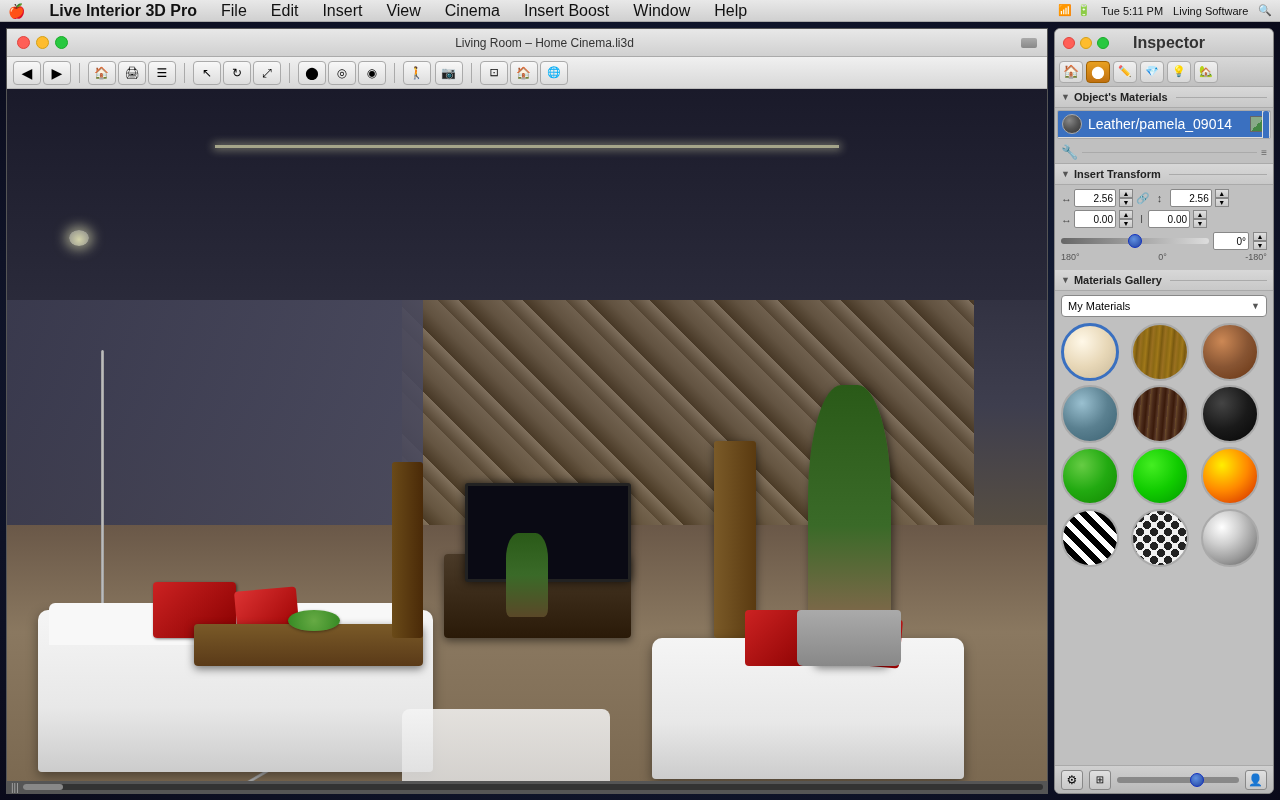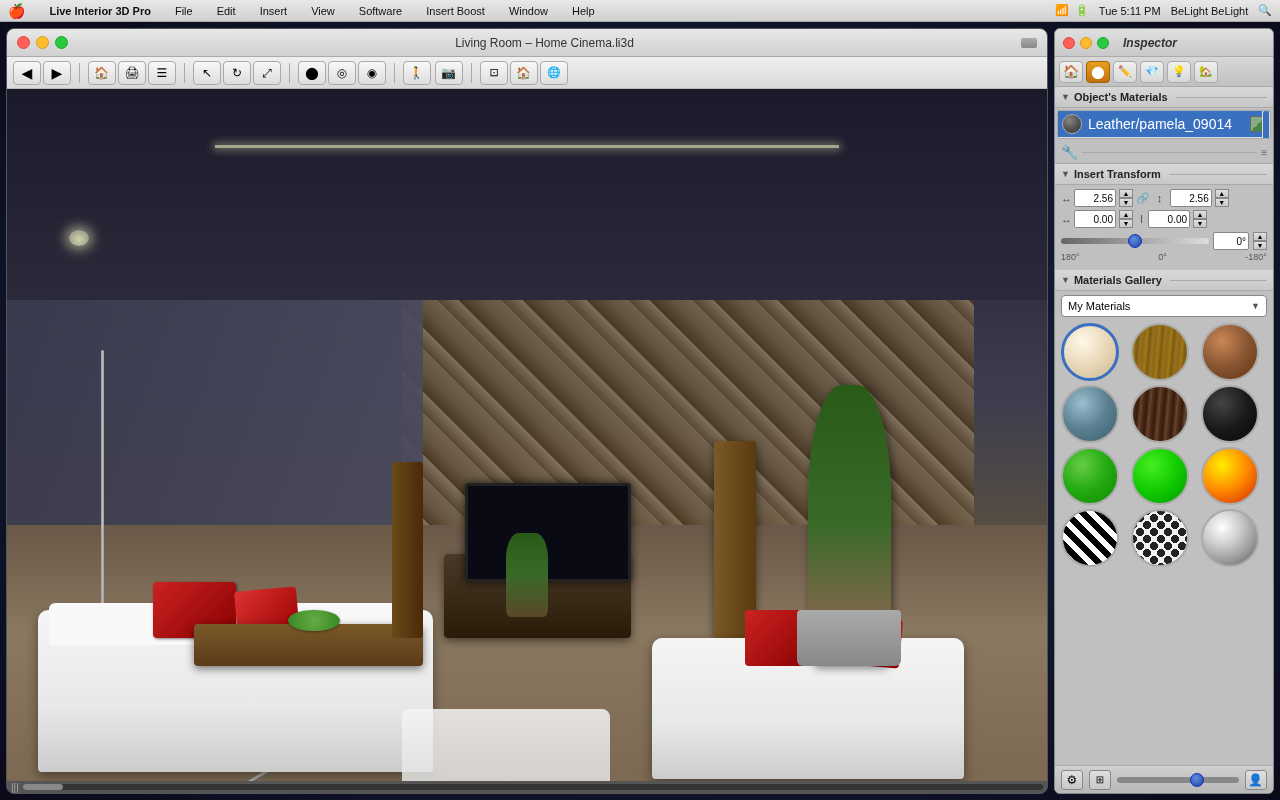--- a/index.html
+++ b/index.html
@@ -23,21 +23,21 @@
       gap: 16px;
       border-bottom: 1px solid #aaa;
       position: relative;
       z-index: 100;
     }
     .menubar-apple {
       font-size: 14px;
       margin-right: 4px;
     }
     .menubar-item {
-      font-size: 11px;
+      font-size: 16px;
       font-weight: 500;
       color: #111;
       cursor: pointer;
       padding: 0 4px;
     }
     .menubar-item.bold { font-weight: 700; }
     .menubar-right {
       margin-left: auto;
       display: flex;
       align-items: center;
@@ -57,21 +57,21 @@
       width: 100%;
       height: 778px;
     }
 
     
     .app-window {
       flex: 1;
       background: #2a2a3a;
       border: 1px solid #555;
       margin: 6px 4px 6px 6px;
-      border-radius: 8px;
+      border-radius: 0;
       overflow: hidden;
       display: flex;
       flex-direction: column;
     }
 
     
     .title-bar {
       height: 28px;
       background: linear-gradient(to bottom, #e8e8e8 0%, #d0d0d0 100%);
       display: flex;
@@ -203,25 +203,24 @@
     }
     .insp-tl {
       width: 12px;
       height: 12px;
       border-radius: 50%;
     }
     .insp-tl-red { background: #ff5f57; border: 1px solid #e0443e; }
     .insp-tl-yellow { background: #febc2e; border: 1px solid #d4a017; }
     .insp-tl-green { background: #28c840; border: 1px solid #1aab29; }
     .inspector-title {
-      font-size: 12px;
+      font-size: 16px;
       font-weight: 600;
       color: #333;
-      margin-left: 8px;
-      font-style: italic;
+      margin-left: 18px;
     }
 
     
     .inspector-toolbar {
       height: 30px;
       background: linear-gradient(to bottom, #d8d8d8, #c0c0c0);
       border-bottom: 1px solid #aaa;
       display: flex;
       align-items: center;
       padding: 0 4px;
@@ -545,31 +544,31 @@
 </head>
 <body>
 
 <div class="menubar">
   <span class="menubar-apple">🍎</span>
   <span class="menubar-item bold">Live Interior 3D Pro</span>
   <span class="menubar-item">File</span>
   <span class="menubar-item">Edit</span>
   <span class="menubar-item">Insert</span>
   <span class="menubar-item">View</span>
-  <span class="menubar-item">Software</span>
+  <span class="menubar-item">Cinema</span>
   <span class="menubar-item">Insert Boost</span>
   <span class="menubar-item">Window</span>
   <span class="menubar-item">Help</span>
   <div class="menubar-right">
     <div class="menubar-icons">
       <span>📶</span>
       <span>🔋</span>
     </div>
     <span>Tue 5:11 PM</span>
-    <span>BeLight BeLight</span>
+    <span>Living Software</span>
     <span>🔍</span>
   </div>
 </div>
 
 <div class="main-layout">
 
   <div class="app-window">
 
     <div class="title-bar">
       <div class="traffic-light tl-red"></div>

